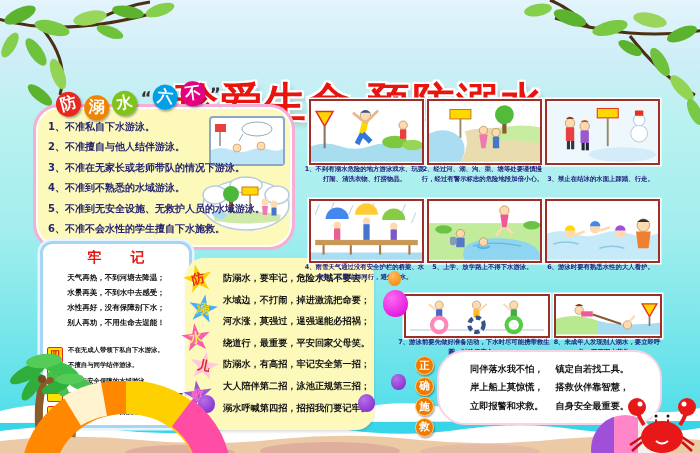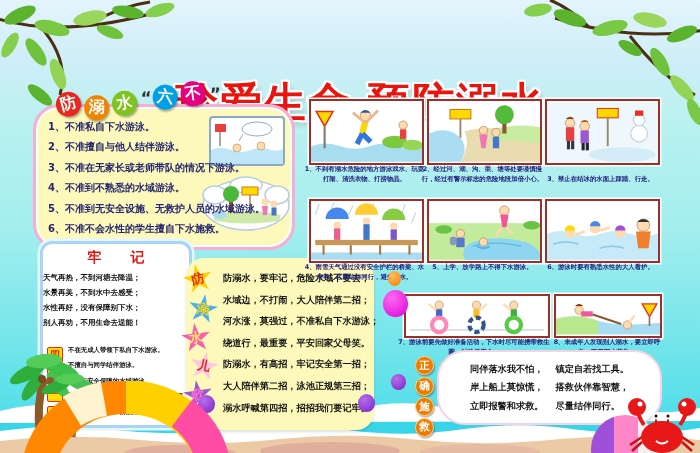--- a/index.html
+++ b/index.html
@@ -31,21 +31,21 @@
   .box-sixno{position:absolute;left:33px;top:104px;width:256px;height:140px;background:#fcf9bb;
     border:3px solid #f6aed2;border-radius:26px;box-shadow:inset 0 0 0 2px #fff;z-index:2;}
   .rules{position:absolute;left:12px;top:10px;z-index:2;}
   .rule{font-size:10px;font-weight:bold;color:#26266e;line-height:20.4px;white-space:nowrap;}
   .illusA{position:absolute;right:7px;top:9px;z-index:1;}
   .illusB{position:absolute;right:1px;top:66px;z-index:1;}
   
   .box-remember{position:absolute;left:40px;top:241px;width:146px;height:181px;background:#fff;
     border:3.5px solid #a6d6f4;border-radius:12px;box-shadow:0 0 0 2.5px #e6f5ff;z-index:2;}
   .rem-title{margin-top:5px;text-align:center;color:#e8140e;font-size:14px;font-weight:bold;letter-spacing:12px;text-indent:12px;}
-  .rem-lines{margin-top:3px;}
+  .rem-lines{margin-top:3px;text-align:center;}
   .rem-line{font-size:7.5px;font-weight:bold;color:#101010;line-height:15px;white-space:nowrap;}
   .fourno{position:absolute;left:3px;top:99px;width:140px;}
   .fourno-label{position:absolute;left:1px;top:4px;}
   .fn-char{width:14px;height:14px;background:#ffe000;border:1.5px solid #e8281e;border-radius:2px;
     color:#e8140e;font-size:10px;font-weight:bold;display:flex;align-items:center;justify-content:center;margin-bottom:3.5px;}
   .fourno-lines{margin-left:22px;}
   .fn-line{font-size:6.4px;font-weight:bold;color:#101010;line-height:15.4px;white-space:nowrap;}
   
   .box-song{position:absolute;left:186px;top:258px;width:188px;height:172px;background:#fcf9bb;
     border-radius:18px;box-shadow:0 2px 3px rgba(0,0,0,.12);z-index:2;}
@@ -208,22 +208,22 @@
         <div class="fn-line">不到无安全保障的水域游泳。</div>
         <div class="fn-line">不在上下学途中下江（河）池塘戏水玩耍；</div>
         <div class="fn-line">学会基本的自护、自救方法。</div>
       </div>
     </div>
   </div>
 
   <div class="box-song">
     <div class="song-lines">
       <div class="song-line">防溺水，要牢记，危险水域不要去；</div>
-      <div class="song-line">水域边，不打闹，大人陪伴第二招；</div>
-      <div class="song-line">河水涨，莫强过，不准私自下水游泳；</div>
+      <div class="song-line">水域边，不打闹，掉进激流把命要；</div>
+      <div class="song-line">河水涨，莫强过，逞强逞能必招祸；</div>
       <div class="song-line">绕道行，最重要，平安回家父母笑。</div>
       <div class="song-line">防溺水，有高招，牢记安全第一招；</div>
       <div class="song-line">大人陪伴第二招，泳池正规第三招；</div>
       <div class="song-line">溺水呼喊第四招，招招我们要记牢。</div>
     </div>
   </div>
   <div class="star st0">防</div>
   <div class="star st1">溺</div>
   <div class="star st2">水</div>
   <div class="star st3">儿</div>
@@ -405,21 +405,21 @@
   </div>
   <div class="cloud-box">
     <div class="cloud-col">
       <div class="cl">同伴落水我不怕，</div>
       <div class="cl">岸上船上莫惊慌，</div>
       <div class="cl">立即报警和求救。</div>
     </div>
     <div class="cloud-col">
       <div class="cl">镇定自若找工具。</div>
       <div class="cl">搭救伙伴靠智慧，</div>
-      <div class="cl">尽量结伴同行。</div>
+      <div class="cl">自身安全最重要。</div>
     </div>
   </div>
 
   <div class="bl bl-orange"></div>
   <div class="bl bl-magenta"></div>
   <div class="bl bl-purple-r"></div>
   <div class="bl bl-purple-bl"></div>
   <div class="bl bl-purple-br"></div>
 
   <svg class="beach" width="700" height="58" viewBox="0 0 700 58">

